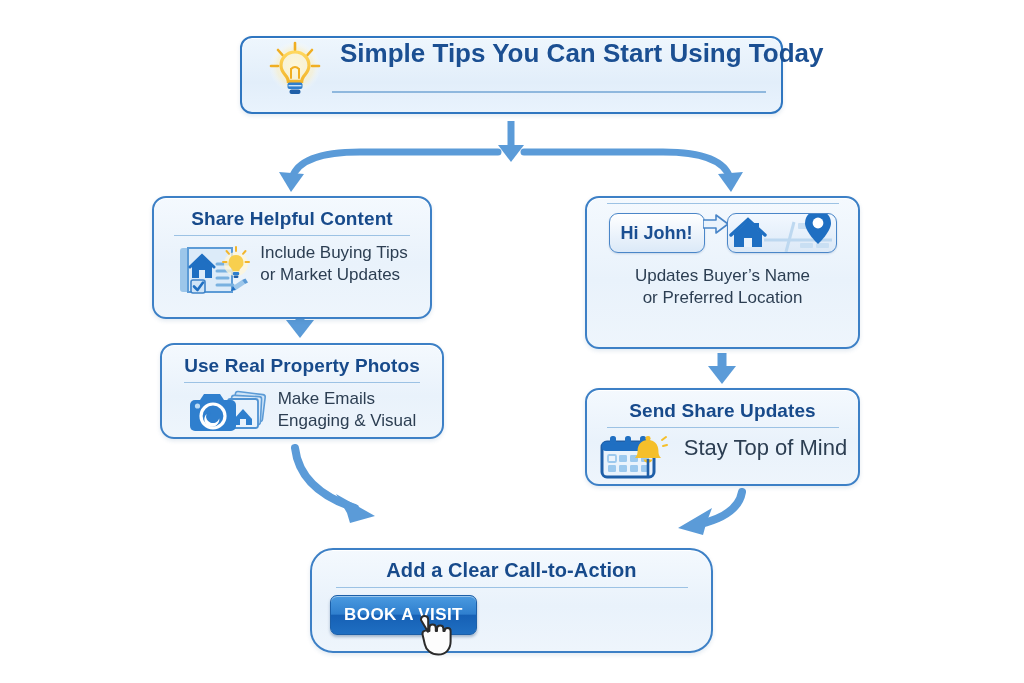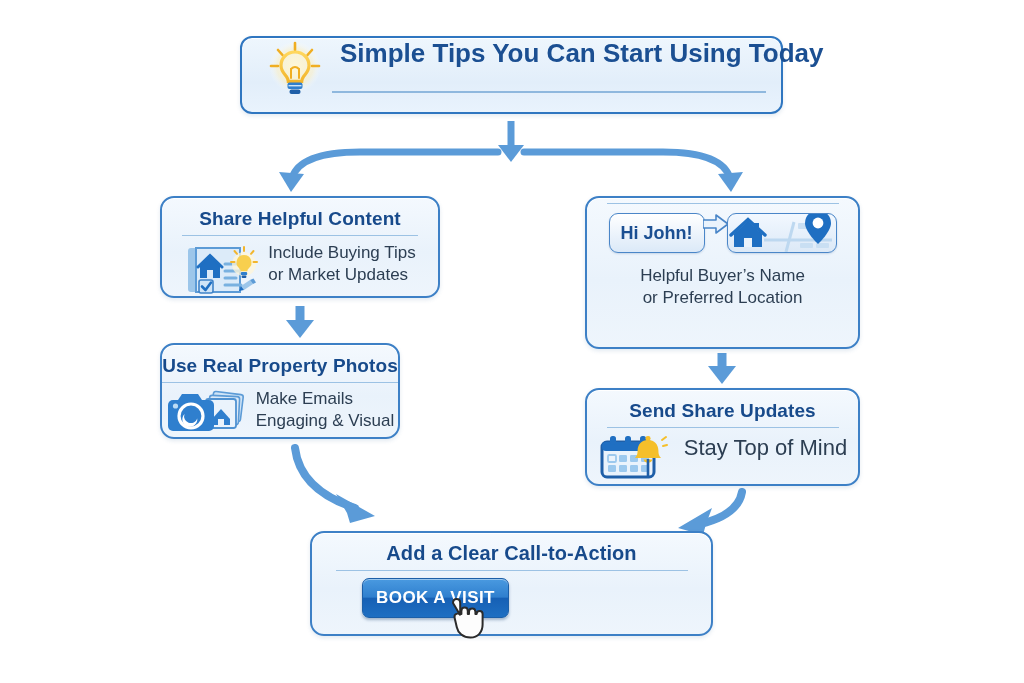--- a/index.html
+++ b/index.html
@@ -57,25 +57,25 @@
   #title-text{
     color:#1b4f92;font-size:26px;font-weight:bold;white-space:nowrap;
     margin-left:14px;
   }
   #title-underline{
     position:absolute;left:90px;top:53px;width:434px;height:1.5px;
     background:#8fb8de;
   }
 
   
-  #card-share{left:160px;top:196px;width:280px;height:102px;}
-  #card-photos{left:160px;top:343px;width:240px;height:96px;}
+  #card-share{left:152px;top:196px;width:280px;height:123px;}
+  #card-photos{left:160px;top:343px;width:284px;height:96px;}
   #card-personalize{left:585px;top:196px;width:275px;height:153px;}
   #card-weekly{left:585px;top:388px;width:275px;height:98px;}
-  #card-cta{left:310px;top:531px;width:403px;height:105px;}
+  #card-cta{left:310px;top:548px;width:403px;height:105px;border-radius:23px;}
 
   
   #card-share .card-title,#card-photos .card-title,
   #card-personalize .card-title,#card-weekly .card-title{font-size:19px;}
   #card-cta .card-title{font-size:20px;}
 
   .card .card-title{margin-top:10px;}
   #card-cta .card-title{margin-top:9px;}
 
   
@@ -101,21 +101,20 @@
   .cta-btn{
     position:relative;
     display:inline-flex;align-items:center;justify-content:center;
     width:145px;height:38px;
     border-radius:7px;
     border:1px solid #1c5fa8;
     background:linear-gradient(180deg,#4a9ae0 0%,#2f7fce 48%,#1660b5 50%,#1f6fc2 100%);
     box-shadow:0 2px 3px rgba(20,60,110,.35), inset 0 1px 0 rgba(255,255,255,.45);
     color:#ffffff;font-weight:bold;font-size:17px;letter-spacing:.4px;
     white-space:nowrap;
-    margin-left:32px;
   }
   .cursor-hand{position:absolute;left:78px;top:14px;}
 
   
   #arrows{position:absolute;inset:0;pointer-events:none;}
 </style>
 </head>
 <body>
 
 <div id="stage">
@@ -321,21 +320,21 @@
           <rect x="26" y="9" width="5" height="7" fill="#1f6fc2"></rect>
 
           <path d="M90,-4 a13,13 0 0 1 13,13 c0,9 -13,21 -13,21 c0,0 -13,-12 -13,-21
                    a13,13 0 0 1 13,-13 Z" fill="#1f6fc2"></path>
           <circle cx="90" cy="9" r="5.4" fill="#ffffff"></circle>
         </svg>
       </span>
     </div>
 
     <div class="body-text" style="text-align:center;font-size:17px;margin-top:12px;">
-      <span>Helpful Buyer’s Name</span><br>
+      <span>Updates Buyer’s Name</span><br>
       <span>or Preferred Location</span>
     </div>
   </div>
 
   <div class="card" id="card-weekly">
     <div class="card-title">Send Share Updates</div>
     <div class="divider" style="width:232px;margin-top:5px;"></div>
     <div class="body-row" style="margin-top:6px;padding:0 12px;gap:14px;">
       <span>
         <svg width="72" height="46" viewBox="0 0 72 46">

